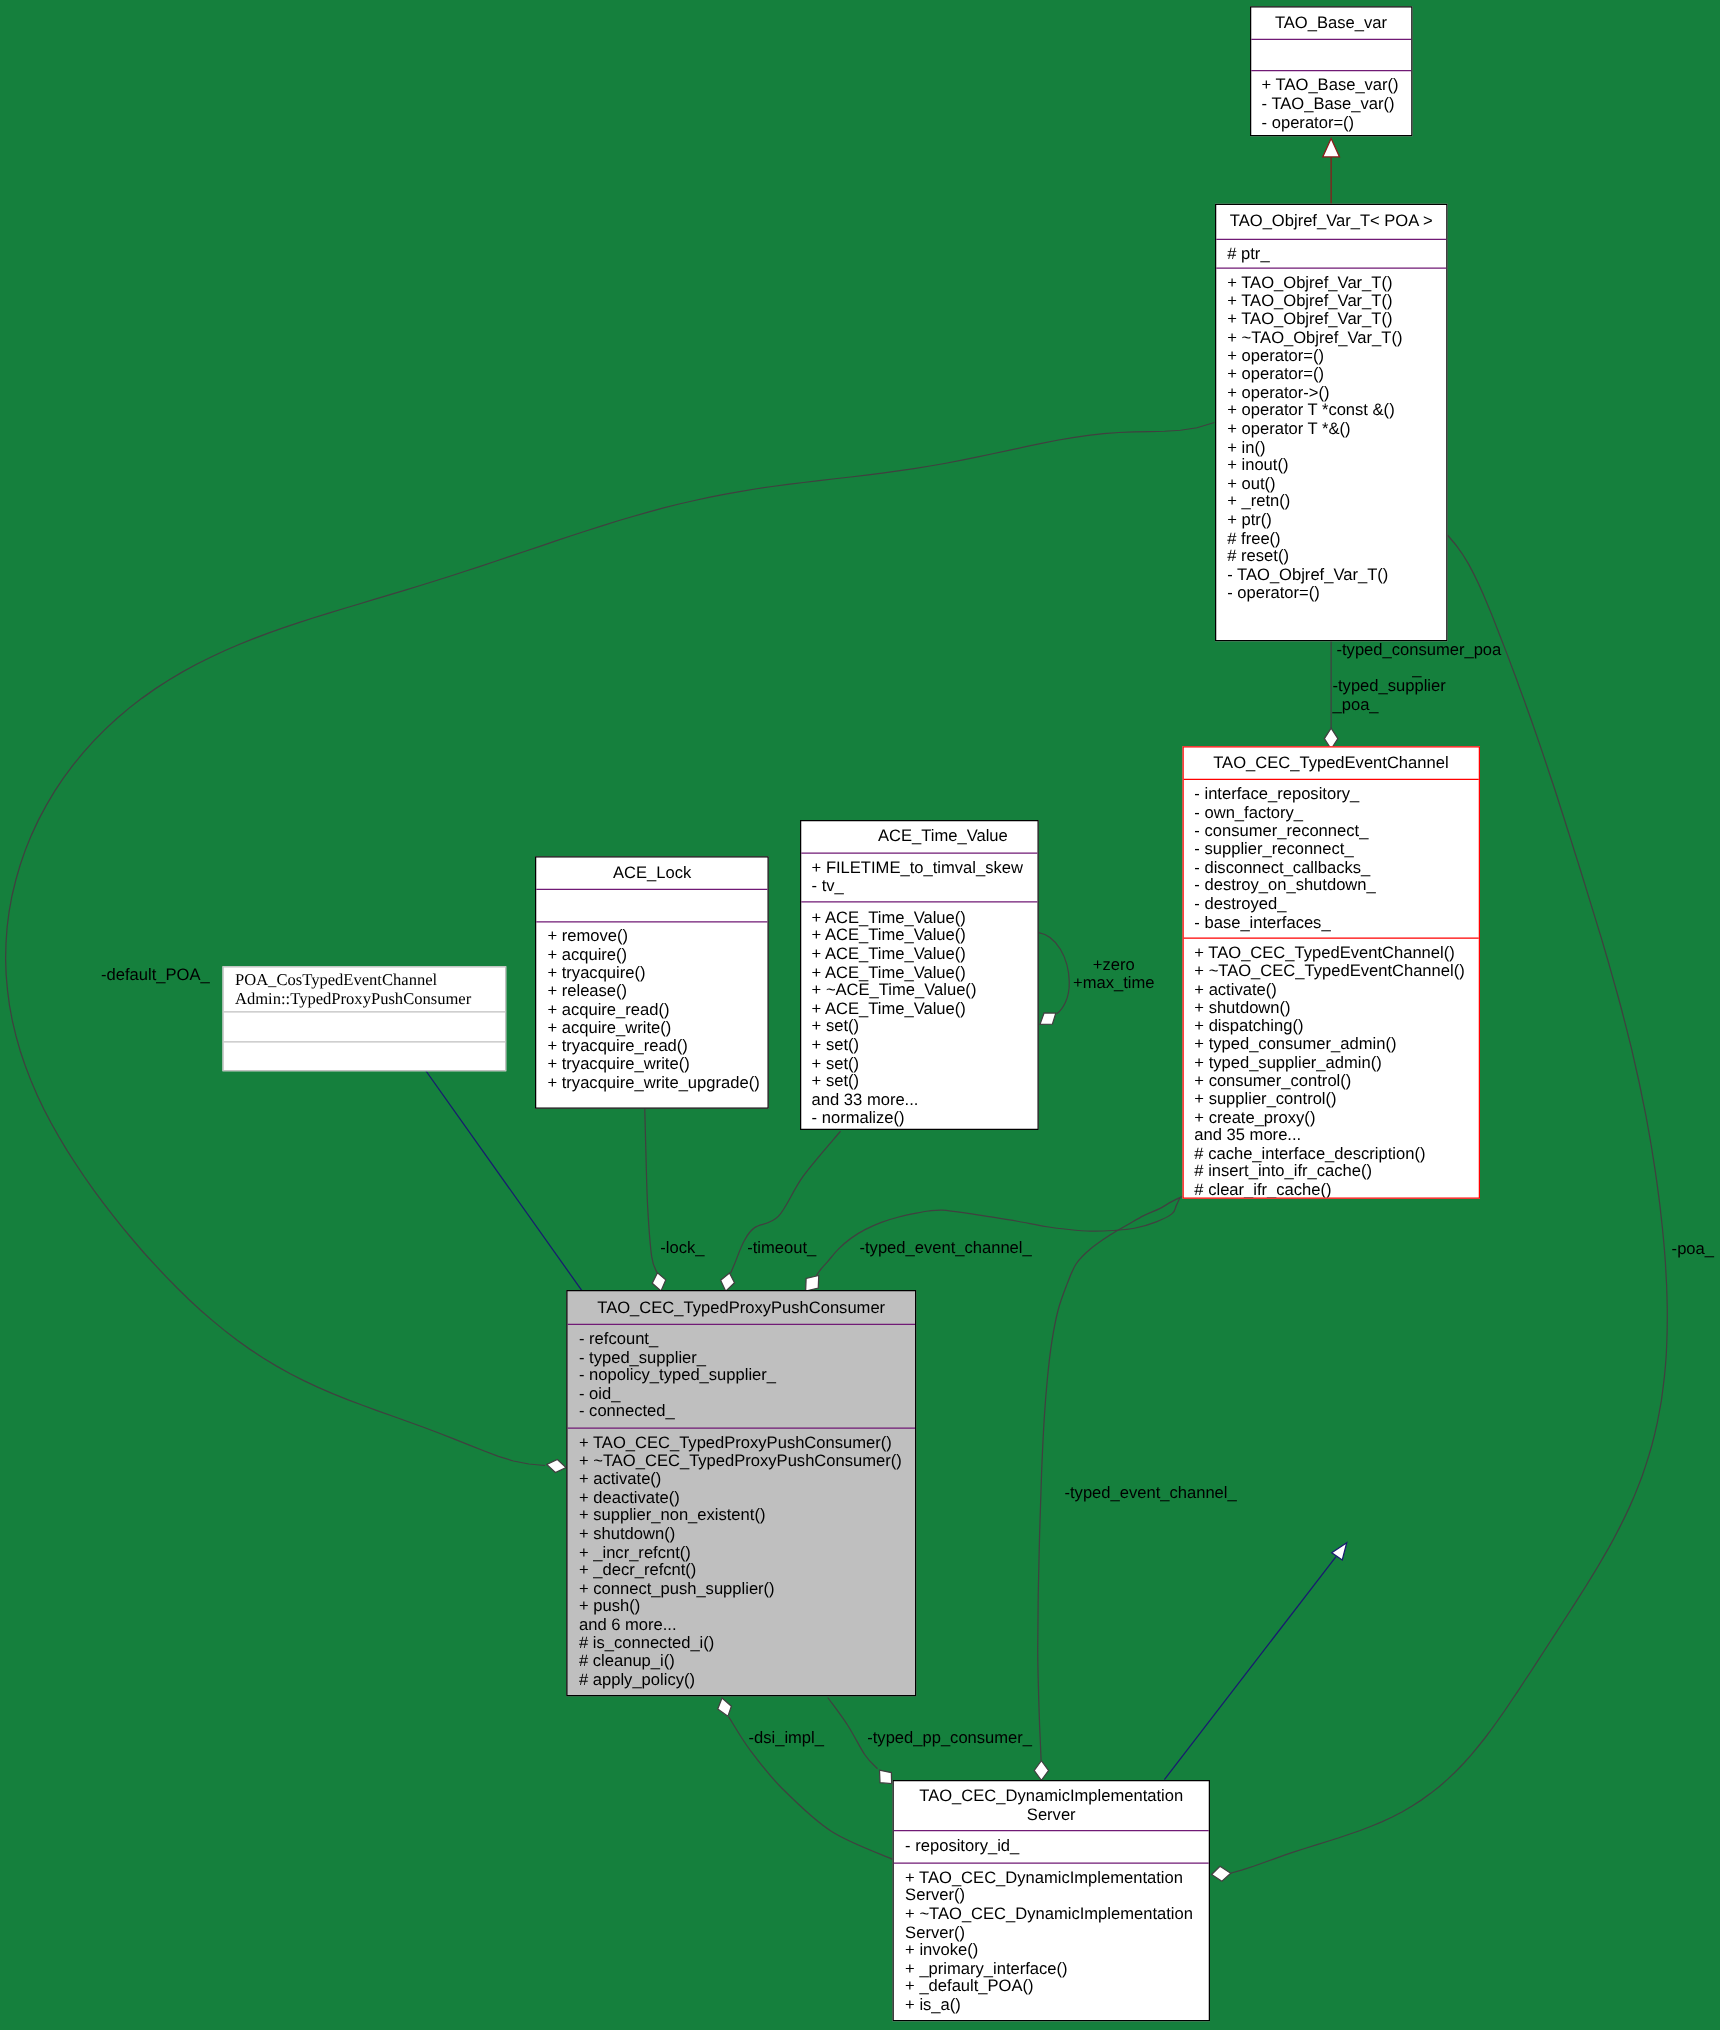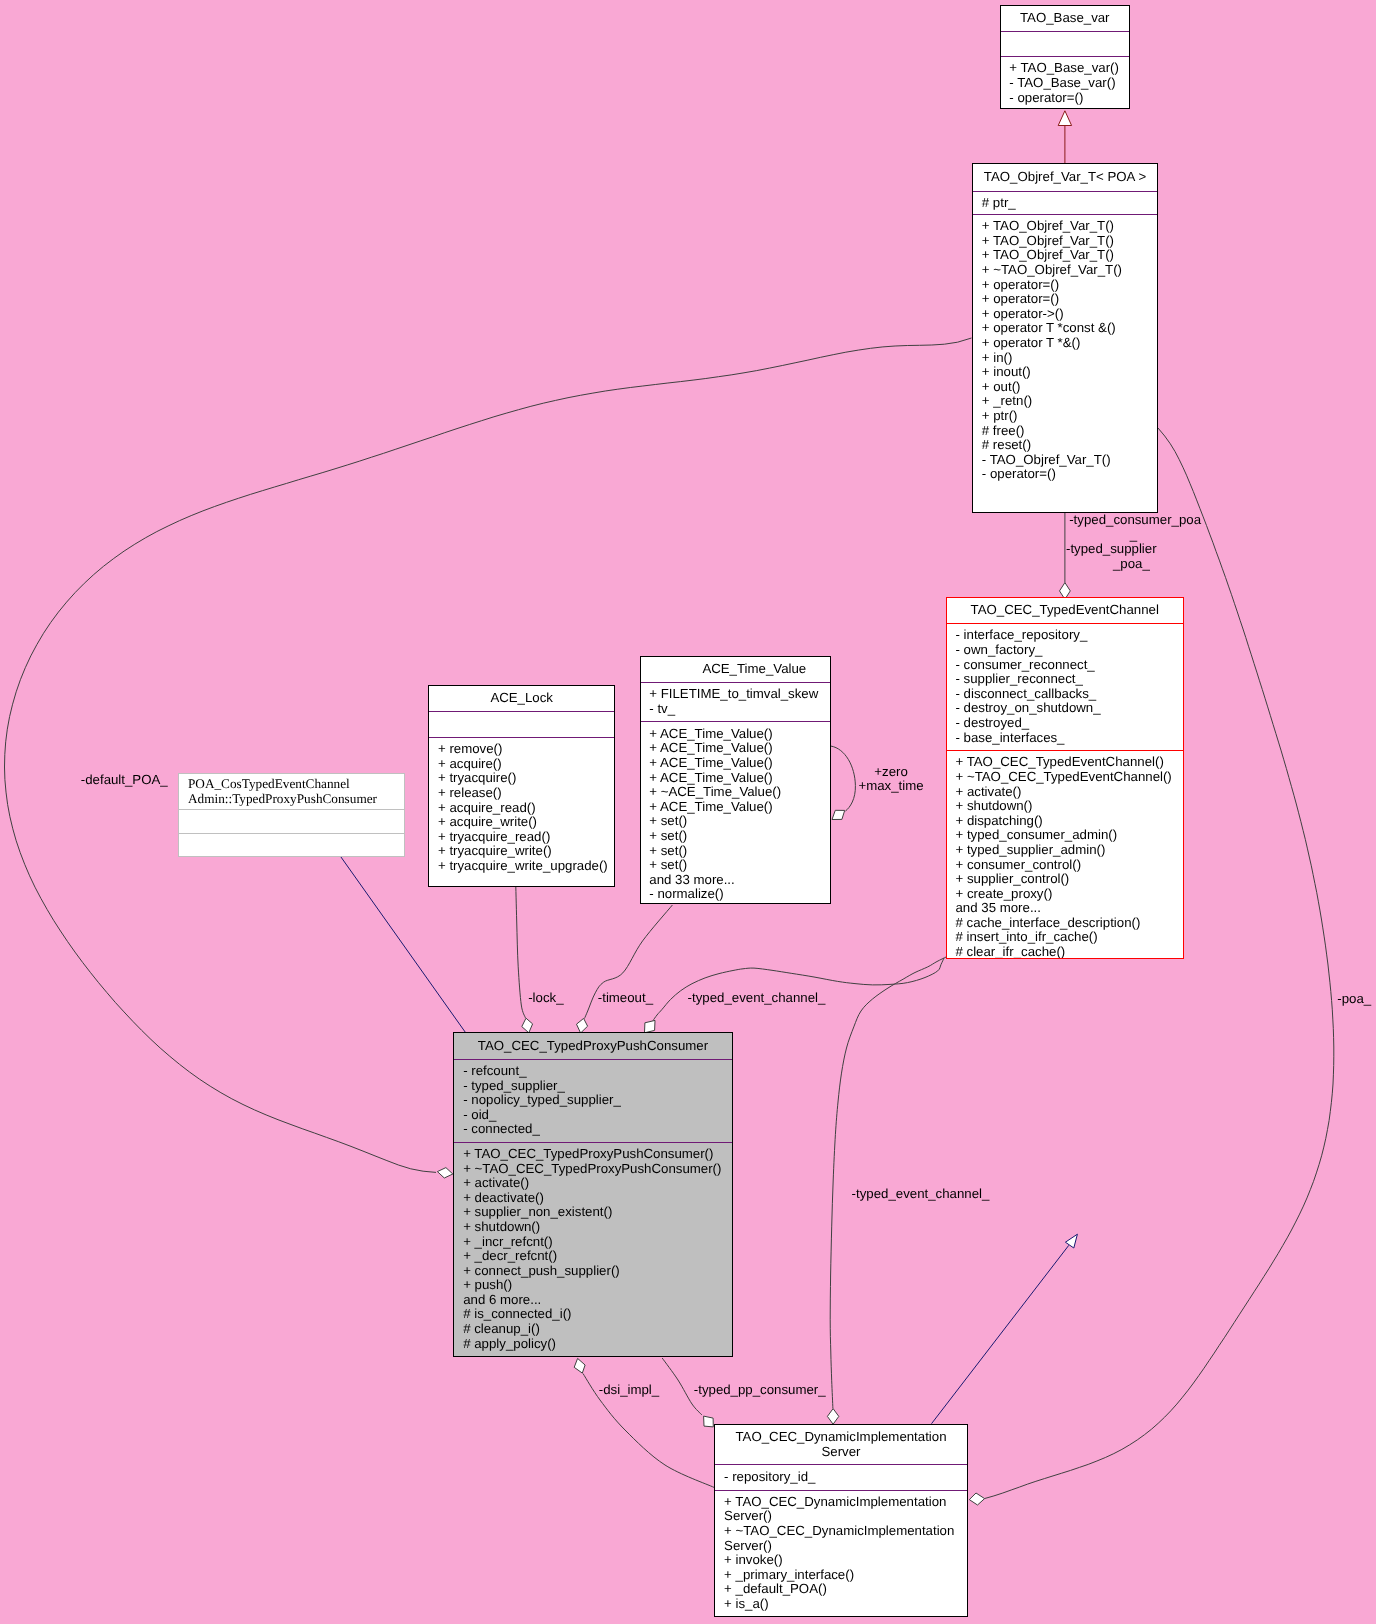--- a/index.html
+++ b/index.html
@@ -1,17 +1,17 @@
 <!DOCTYPE html>
 <html><head>
 <meta charset="utf-8">
 <title>Collaboration diagram</title>
 <style>
   html,body{margin:0;padding:0;background:#ffffff;}
-  #canvas{position:relative;width:1376px;height:1624px;background:#f9a8d4;overflow:hidden;
+  #canvas{position:relative;width:1376px;height:1624px;background:#15803d;overflow:hidden;
     font-family:"Liberation Sans",sans-serif;font-size:13.25px;color:#000000;
     -webkit-font-smoothing:antialiased;text-rendering:geometricPrecision;}
   .node{position:absolute;box-sizing:border-box;background:#ffffff;
     border:1px solid #000000;display:flex;flex-direction:column;}
   .node .sec{box-sizing:border-box;overflow:hidden;padding:0 8.8px;}
   .node .sec.attrs,.node .sec.ops{padding-top:4.3px;}
   .node .sec.attrs,.node .sec.ops{border-top:1px solid #701a75;}
   .node .title{text-align:center;display:flex;flex-direction:column;justify-content:center;}
   .node .line{white-space:pre;line-height:14.6px;}
   .node.muted{border-color:#c0c0c0;}
@@ -225,21 +225,21 @@
   <div class="line">+ _default_POA()</div>
   <div class="line">+ is_a()</div>
  </div>
 </div>
 <div class="elabel" style="left:1069.2px;top:513.0px;text-align:center;width:128.5px;">
  <div>-typed_consumer_poa</div>
  <div>_</div>
 </div>
 <div class="elabel" style="left:1066.0px;top:542.4px;text-align:left;">
  <div style="padding-left:0.0px;">-typed_supplier</div>
- <div style="padding-left:47.0px;">_poa_</div>
+ <div style="">_poa_</div>
 </div>
 <div class="elabel" style="left:80.8px;top:773.4px;text-align:left;">
  <div>-default_POA_</div>
 </div>
 <div class="elabel" style="left:857.8px;top:764.8px;text-align:center;width:66.5px;">
  <div>+zero</div>
  <div>+max_time</div>
 </div>
 <div class="elabel" style="left:528.2px;top:990.6px;text-align:left;">
  <div>-lock_</div>

